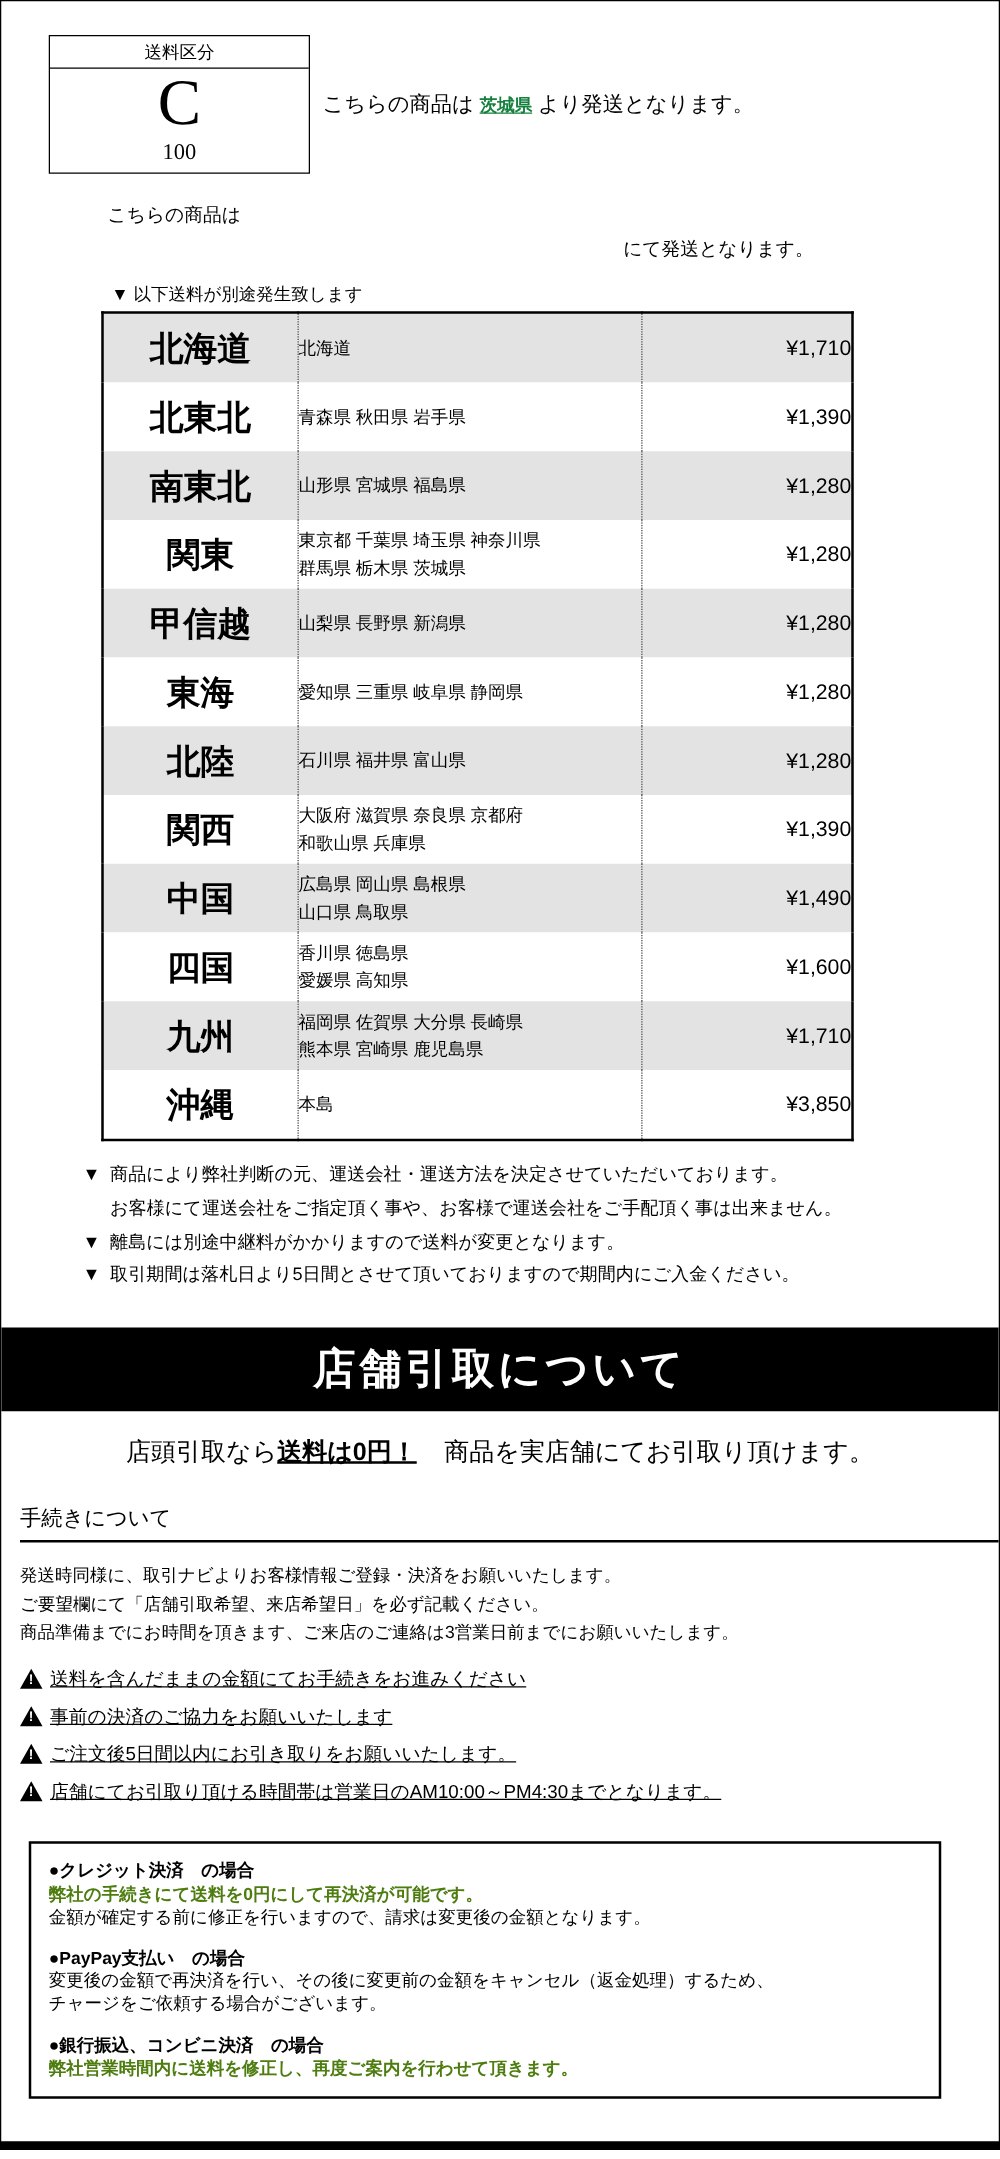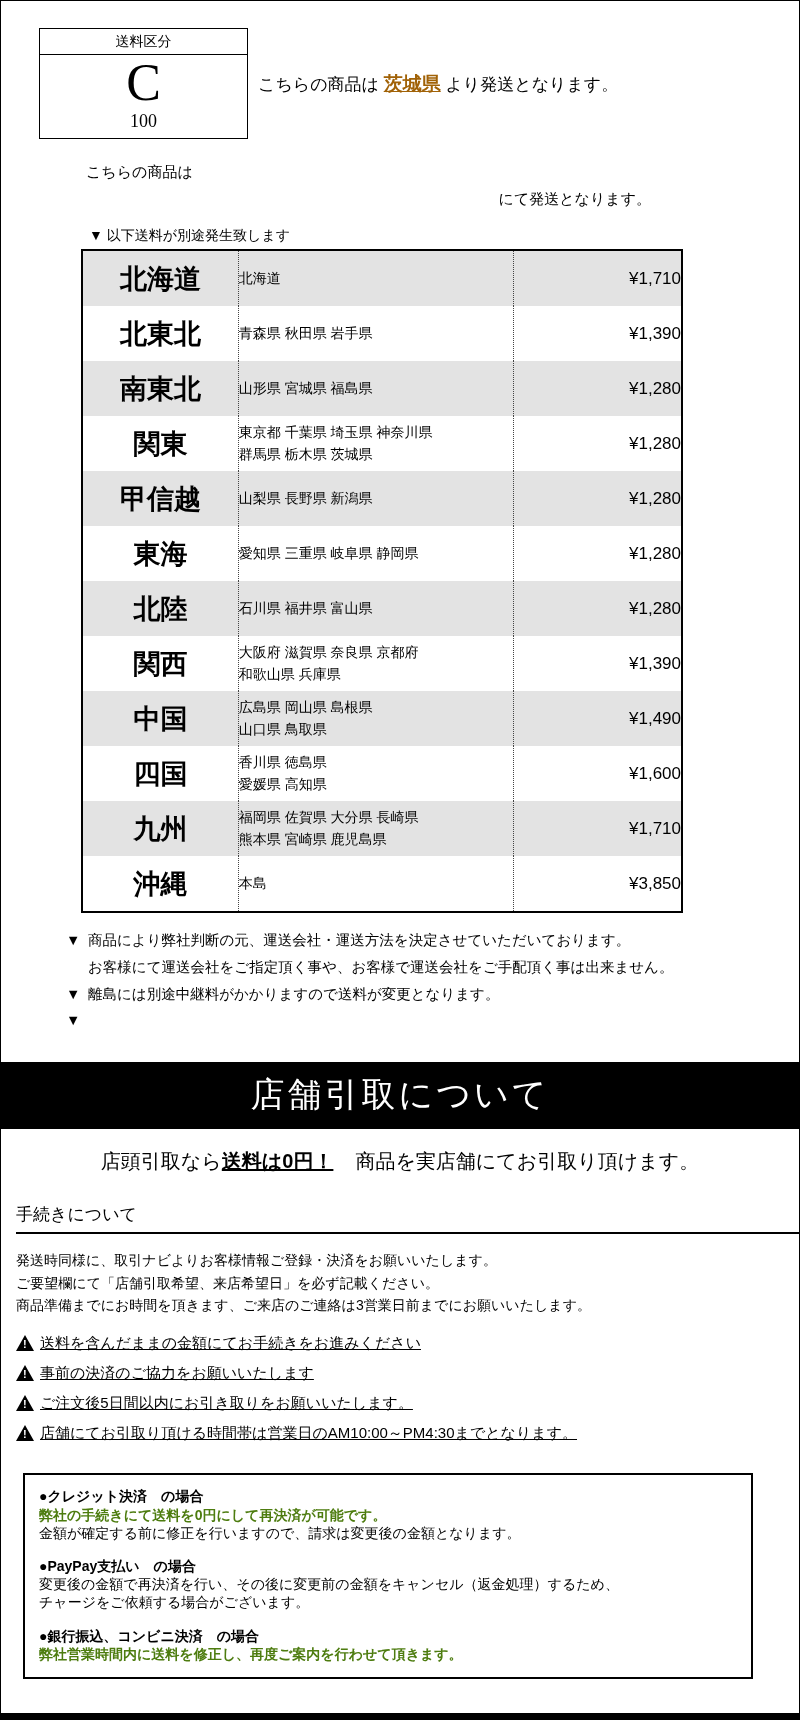--- a/index.html
+++ b/index.html
@@ -9,21 +9,21 @@
     background:#fff; font-family:"Liberation Sans",sans-serif; color:#000;
     overflow:hidden;
   }
   
   .top-row{display:flex; align-items:center; margin:27px 0 0 38px;}
   .class-box{width:207px; border:1px solid #000; text-align:center; flex:none;}
   .class-box .cb-head{font-size:14px; padding:4px 0 3px; border-bottom:1px solid #000;}
   .class-box .cb-letter{font-family:"Liberation Serif",serif; font-size:52px; line-height:1.0; padding-top:2px;}
   .class-box .cb-code{font-family:"Liberation Serif",serif; font-size:18px; padding:2px 0 6px;}
   .origin-line{font-size:17px; margin-left:10px; white-space:nowrap;}
-  .origin-pref{color:#a16207; font-weight:bold; text-decoration:underline; font-size:19px;}
+  .origin-pref{color:#15803d; font-weight:bold; text-decoration:underline; font-size:14px;}
   
   .carrier-intro{font-size:15px; margin:24px 0 0 85px;}
   .carrier-names{width:755px; text-align:center; font-size:31px; font-weight:bold;
     color:#ff0000; text-decoration:underline; margin-top:4px; letter-spacing:1px;}
   .carrier-outro{width:650px; text-align:right; font-size:15px; margin-top:8px;}
   
   .table-caption{font-size:14px; margin:18px 0 4px 88px;}
   table.fee{border-collapse:collapse; margin-left:80px; width:602px; border:2px solid #000;}
   table.fee tr:nth-child(odd){background:#e3e3e3;}
   table.fee tr:nth-child(even){background:#ffffff;}
@@ -32,21 +32,21 @@
   td.prefs{width:262px; border-left:1px dotted #444; padding:6px 4px 6px 8px; font-size:14px; line-height:1.55;}
   td.price{width:160px; border-left:1px dotted #444; text-align:right; font-size:17px; padding-right:12px;}
   .pref-line{display:block;}
   .pref-line:empty{display:none;}
   
   .notes{margin:14px 0 0 65px; font-size:14.5px; line-height:1.85;}
   .note-row{display:flex;}
   .note-marker{width:22px; flex:none;}
   
   .banner{margin-top:28px; background:#000; color:#fff; text-align:center;
-    font-size:34px; font-weight:normal; padding:10px 0 11px; letter-spacing:3px;}
+    font-size:34px; font-weight:bold; padding:10px 0 11px; letter-spacing:3px;}
   
   .lead{text-align:center; font-size:20px; margin-top:19px;}
   .lead-em{font-weight:bold; text-decoration:underline;}
   .lead-gap{display:inline-block; width:22px;}
   
   .proc-head{font-size:17px; margin:28px 0 0 15px;}
   .proc-rule{border:none; border-top:2px solid #000; margin:6px 0 0 15px;}
   .proc-para{font-size:14px; line-height:1.6; margin:15px 0 0 15px;}
   
   .warnings{margin:18px 0 0 15px;}
@@ -186,20 +186,21 @@
     <div class="note-row">
         <span class="note-marker"></span>
         <span>お客様にて運送会社をご指定頂く事や、お客様で運送会社をご手配頂く事は出来ません。</span>
       </div>
     <div class="note-row">
         <span class="note-marker">▼</span>
         <span>離島には別途中継料がかかりますので送料が変更となります。</span>
       </div>
     <div class="note-row">
         <span class="note-marker">▼</span>
+        <span>取引期間は落札日より5日間とさせて頂いておりますので期間内にご入金ください。</span>
       </div>
   </div>
 
   <div class="banner">店舗引取について</div>
 
   <div class="lead"><span>店頭引取なら</span><span class="lead-em">送料は0円！</span><span class="lead-gap"></span><span>商品を実店舗にてお引取り頂けます。</span></div>
 
   <div class="proc-head">手続きについて</div>
   <hr class="proc-rule">
 

